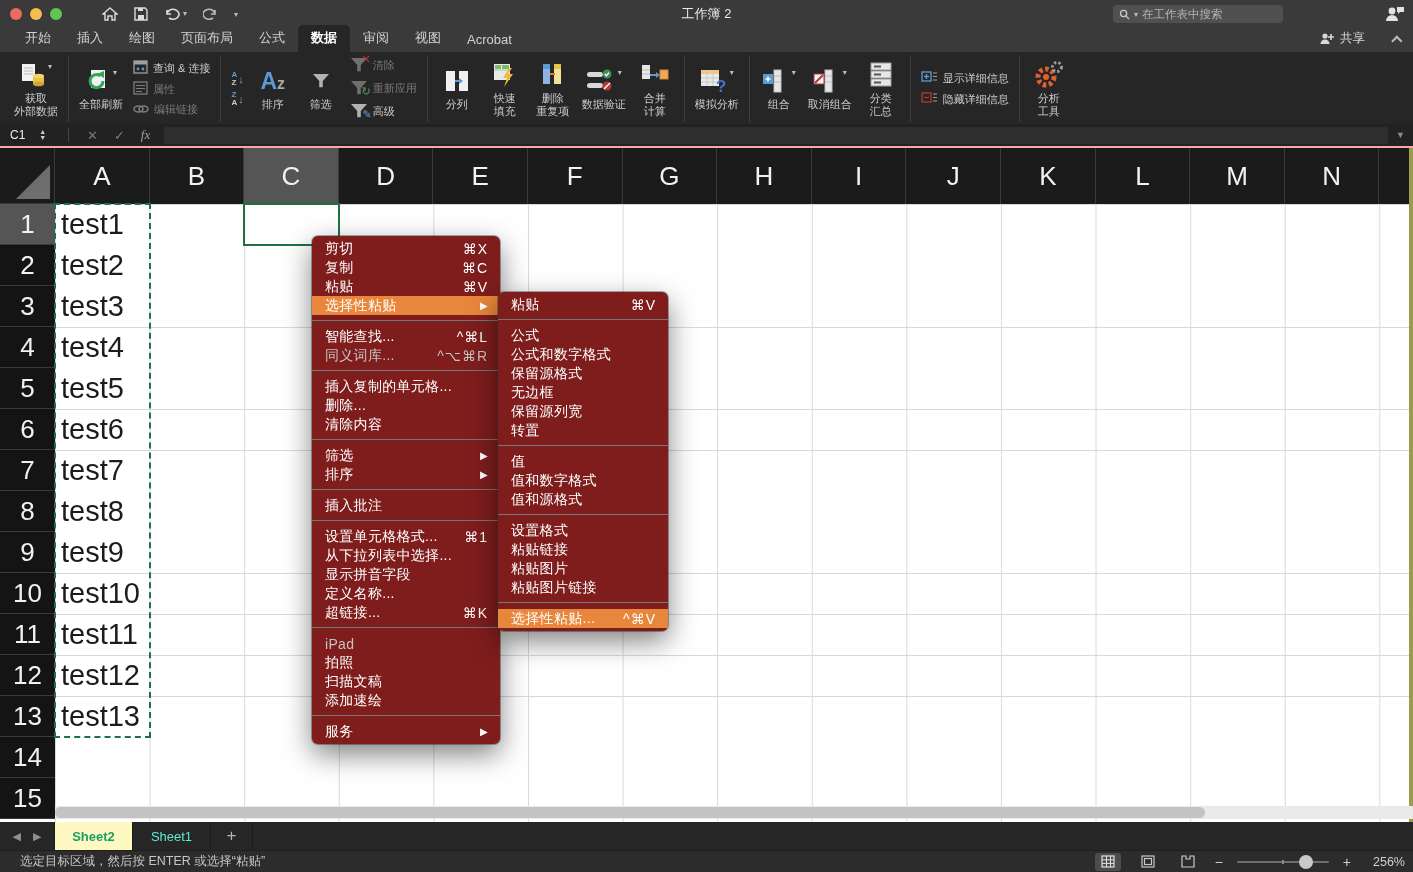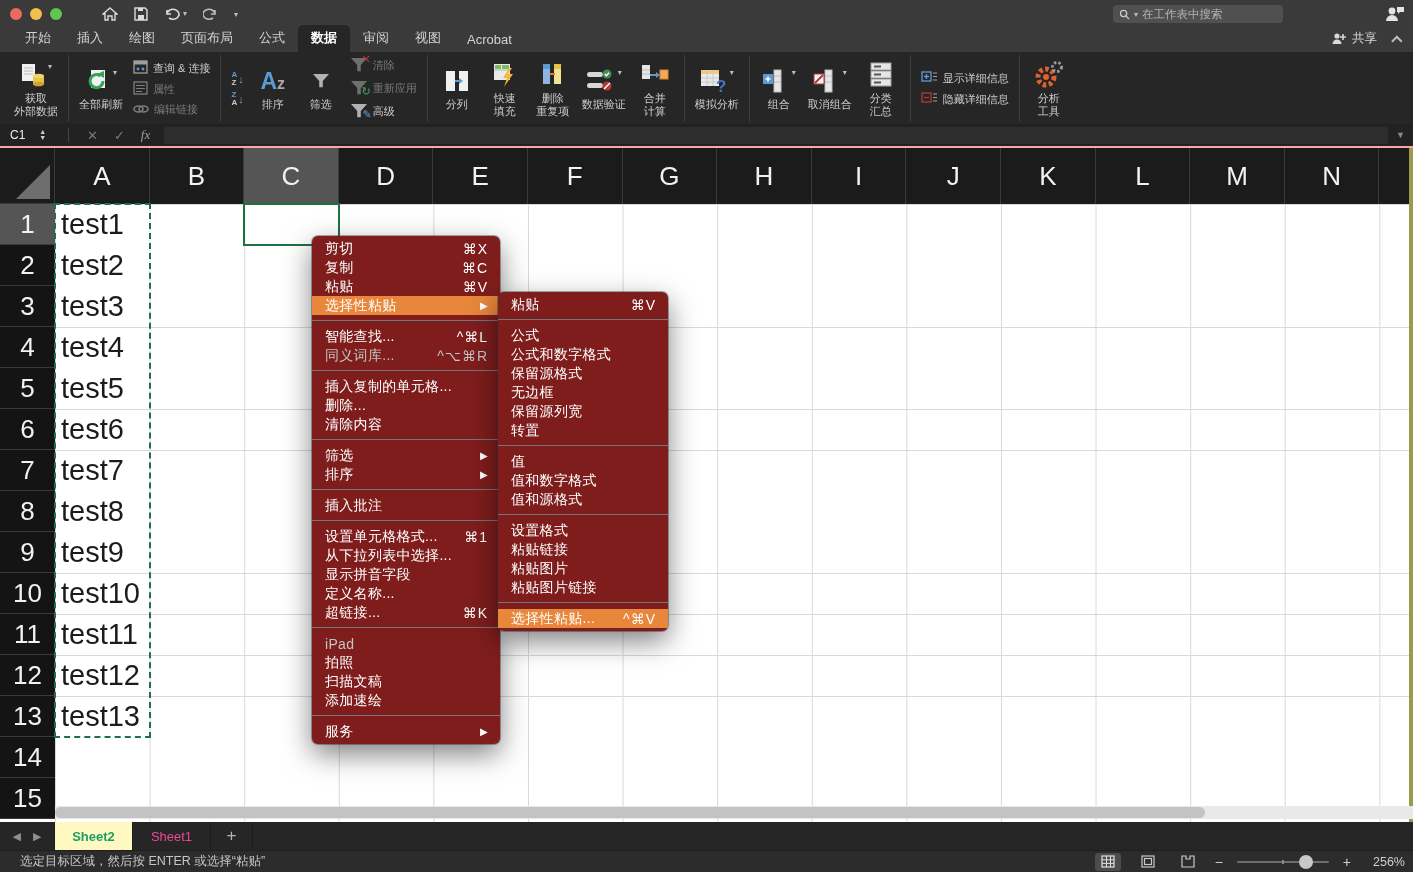--- a/index.html
+++ b/index.html
@@ -20,21 +20,21 @@
   .win-title { position:absolute; left:0; right:0; text-align:center; font-size:13px; color:#eaeaea; pointer-events:none; }
   .searchbox { position:absolute; right:130px; top:5px; width:170px; height:18px; background:#505050;
     border-radius:4px; display:flex; align-items:center; padding:0 6px; gap:4px; }
   .searchbox .ph { color:#b3b3b3; font-size:11.5px; }
   .account { position:absolute; right:8px; top:4px; width:22px; height:20px; }
   
   .tabrow { position:absolute; left:0; top:28px; width:100%; height:24px; background:#3a3a3a;
     display:flex; align-items:flex-end; padding-left:12px; }
   .tab { font-size:13px; color:#d2d2d2; padding:4px 13px 5px; cursor:default; }
   .tab.active { background:#262626; color:#fff; border-radius:5px 5px 0 0; font-weight:bold; }
-  .tabrow-right { position:absolute; right:10px; top:30px; display:flex; align-items:center; gap:18px; color:#d8d8d8; font-size:12.5px; }
+  .tabrow-right { position:absolute; right:10px; top:30px; display:flex; align-items:center; gap:30px; color:#d8d8d8; font-size:12.5px; }
   .chev-up { width:8px; height:8px; border-left:2px solid #bbb; border-top:2px solid #bbb; transform:rotate(45deg) translateY(3px); }
   
   .ribbon { position:absolute; left:0; top:52px; width:100%; height:72px; background:#262626;
     display:flex; align-items:stretch; color:#c9c9c9; padding:3px 4px 2px; }
   .rgroup { display:flex; align-items:center; gap:10px; padding:0 10px; border-right:1px solid #3e3e3e; }
   .rgroup:last-child { border-right:none; }
   .bigbtn { display:flex; flex-direction:column; align-items:center; justify-content:flex-start; gap:2px; padding-top:3px; min-width:38px; }
   .bigbtn .iconrow { display:flex; align-items:flex-start; gap:2px; height:28px; }
   .bigbtn .lbl { font-size:11px; line-height:1.2; text-align:center; white-space:pre-line; color:#cdcdcd; }
   .stack { display:flex; flex-direction:column; justify-content:center; gap:5px; }
@@ -75,21 +75,21 @@
   .cellval { position:absolute; height:41px; line-height:41px; font-size:29px; color:#1c1c1c; padding-left:6px; white-space:nowrap; }
   .ants { position:absolute; border:2px dashed #1E7145; z-index:4; }
   .selbox { position:absolute; border:2px solid #1E7145; z-index:4; }
   .right-strip { position:absolute; right:0; top:148px; width:4px; height:674px; background:#9b9b4e; z-index:6; }
   .hscroll { position:absolute; left:55px; right:0; top:806px; height:13px; background:#e9e9e9; z-index:8; }
   .hscroll .thumb { position:absolute; left:0; top:1px; width:1150px; height:11px; background:#c3c3c3; border-radius:6px; }
   
   .sheetbar { position:absolute; left:0; top:822px; width:100%; height:28px; background:#262626; display:flex; align-items:stretch; }
   .navarrows { width:55px; display:flex; align-items:center; justify-content:center; gap:12px; color:#8f8f8f; font-size:11px; border-right:1px solid #1c1c1c;}
   .stab { min-width:78px; display:flex; align-items:center; justify-content:center; font-size:13px;
-    color:#ec4899; border-right:1px solid #1c1c1c; padding:0 14px; }
+    color:#5eead4; border-right:1px solid #1c1c1c; padding:0 14px; }
   .stab.active { background:#fef9c3; color:#1E9E62; font-weight:bold; }
   .stab.plus { min-width:42px; color:#b5b5b5; font-size:17px; }
   
   .statusbar { position:absolute; left:0; top:850px; width:100%; height:22px; background:#2c2c2c; border-top:1px solid #1e1e1e;
     display:flex; align-items:center; color:#c6c6c6; font-size:12.5px; }
   .statusmsg { margin-left:20px; }
   .statusright { position:absolute; right:8px; display:flex; align-items:center; gap:14px; }
   .viewbtn { width:26px; height:18px; display:flex; align-items:center; justify-content:center; border-radius:3px; }
   .viewbtn.active { background:#4c4c4c; }
   .zoomminus,.zoomplus { color:#cfcfcf; font-size:14px; }
@@ -138,20 +138,21 @@
         </svg>
       <span class="caret-dn">▾</span>
     </span>
     <span class="qicon">
       <svg width="15" height="14" viewBox="0 0 15 14">
           <path d="M12 3 v4 h-4 M12 7 a6 5 0 1 0 -2 4" fill="none" stroke="#bdbdbd" stroke-width="1.6"></path>
         </svg>
     </span>
     <span class="caret-dn">▾</span>
   </div>
+  <div class="win-title">工作簿 2</div>
   <div class="searchbox">
     <svg width="11" height="11" viewBox="0 0 12 12">
         <circle cx="5" cy="5" r="3.4" fill="none" stroke="#c9c9c9" stroke-width="1.4"></circle>
         <line x1="7.6" y1="7.6" x2="11" y2="11" stroke="#c9c9c9" stroke-width="1.4"></line>
       </svg>
     <span class="caret-dn">▾</span>
     <span class="ph">在工作表中搜索</span>
   </div>
   <div class="account">
     <svg width="22" height="20" viewBox="0 0 22 20">

